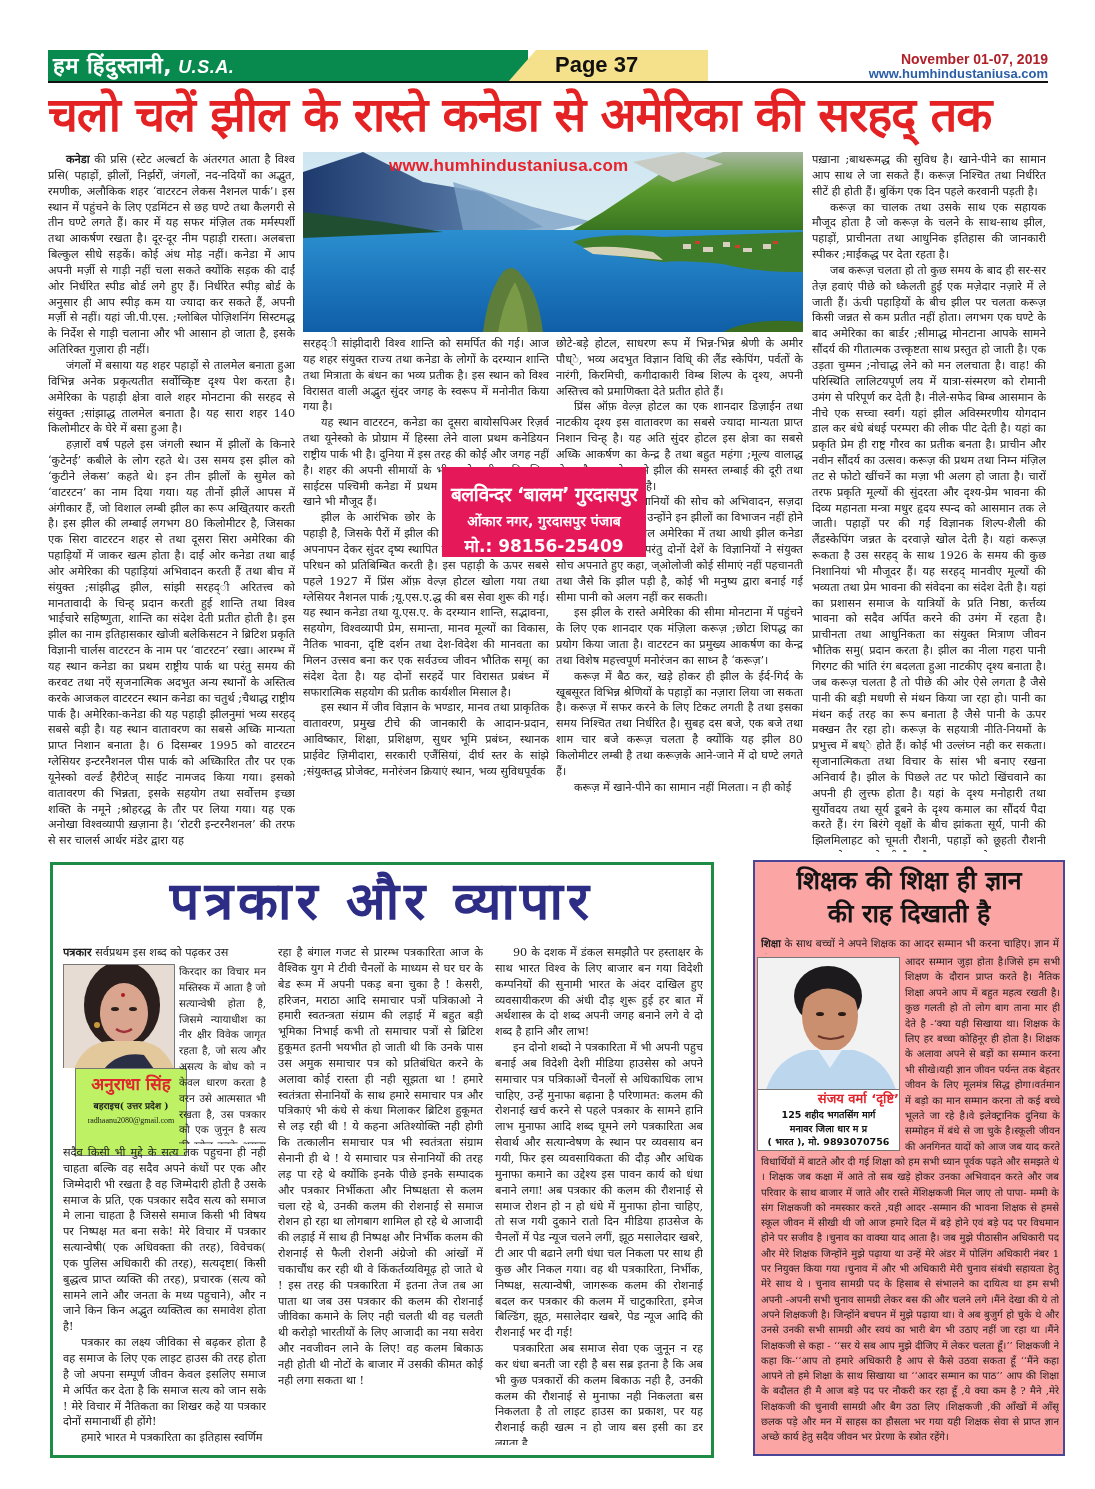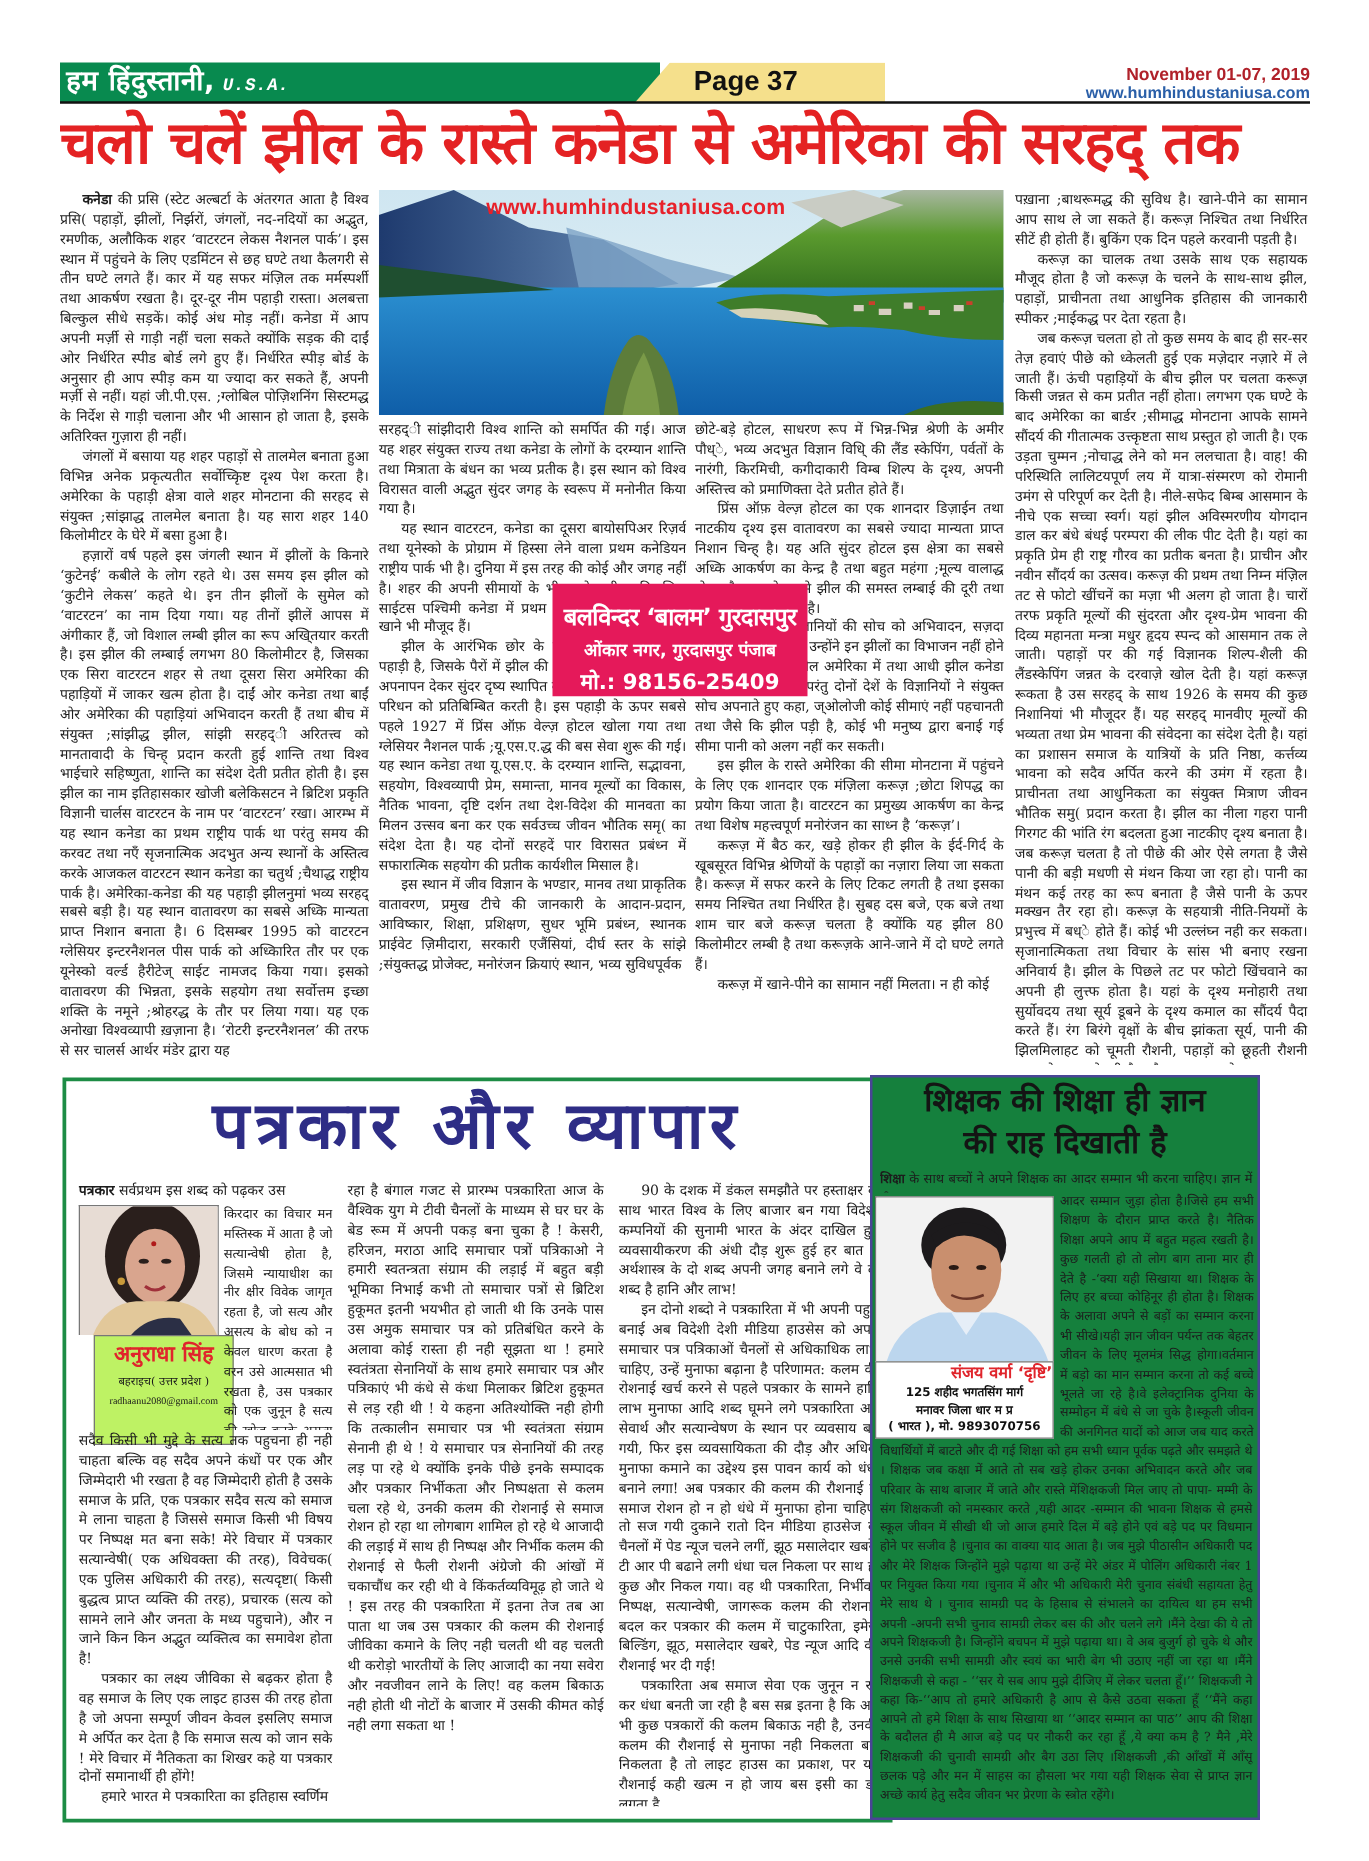--- a/index.html
+++ b/index.html
@@ -3,21 +3,21 @@
 <meta charset="utf-8">
 <style>
   * { box-sizing: border-box; margin: 0; padding: 0; }
   html, body { width: 1095px; height: 1489px; background: #ffffff; overflow: hidden; }
   body { font-family: "DejaVu Serif", serif; color: #1a1a1a; position: relative; }
 
   
   .masthead { position: absolute; left: 48px; top: 50px; width: 1000px; height: 32px; }
   .mast-green { position: absolute; left: 0; top: 0; width: 480px; height: 32px; background: #088a4f; }
   .mast-green .mast-title { position: absolute; left: 5px; top: 2px; color: #fff; font-family: "DejaVu Sans", sans-serif; font-weight: bold; font-size: 22px; line-height: 28px; letter-spacing: 0.5px; }
-  .mast-green .mast-usa { font-family: Liberation Mono, monospace; font-style: italic; font-weight: bold; font-size: 14px; margin-left: 6px; }
+  .mast-green .mast-usa { font-family: Liberation Sans, sans-serif; font-style: italic; font-weight: bold; font-size: 18px; margin-left: 6px; }
   .mast-yellow { position: absolute; left: 460px; top: 0; width: 200px; height: 32px; background: #f5e08c; clip-path: polygon(14% 0, 100% 0, 100% 100%, 0 100%); }
   .mast-page { position: absolute; left: 507px; top: 2px; font-family: "Liberation Sans", sans-serif; font-weight: bold; font-size: 22px; color: #111; }
   .mast-rule { position: absolute; left: 0; top: 31px; width: 1000px; height: 2px; background: #111; }
   .mast-date { position: absolute; right: 0; top: 1px; font-family: "Liberation Sans", sans-serif; font-weight: bold; font-size: 14px; color: #b0212a; text-align: right; }
   .mast-url { position: absolute; right: 0; top: 16px; font-family: "Liberation Sans", sans-serif; font-weight: bold; font-size: 13px; color: #2a5fa8; text-align: right; }
 
   
   .headline { position: absolute; left: 48px; top: 84px; width: 1000px; height: 62px; color: #e42223; font-family: "DejaVu Sans", sans-serif; font-weight: bold; font-size: 47px; line-height: 62px; letter-spacing: -1px; white-space: nowrap; overflow: hidden; }
 
   
@@ -35,25 +35,25 @@
   .author-red .a1 { font-size: 19px; line-height: 30px; padding-top: 12px; white-space: nowrap; letter-spacing: -0.5px; }
   .author-red .a2 { font-size: 14px; line-height: 24px; white-space: nowrap; }
   .author-red .a3 { font-size: 17px; line-height: 26px; }
 
   
   .patrakar { position: absolute; left: 50px; top: 862px; width: 664px; height: 596px; border: 3px solid #1d8c45; }
   .patrakar-title { position: absolute; left: 0; top: 4px; width: 100%; text-align: center; font-family: "DejaVu Sans", sans-serif; font-weight: bold; font-size: 52px; line-height: 64px; color: #2e2d86; letter-spacing: 5px; }
   .pk-photo { position: absolute; left: 10px; top: 99px; width: 112px; height: 104px; overflow: hidden; border: 1px solid #777; border-bottom: none; }
   .pk-caption { position: absolute; left: 22px; top: 203px; width: 112px; height: 88px; border: 1px solid #777; background: #bef264; text-align: center; }
   .pk-name { font-family: "DejaVu Sans", sans-serif; font-weight: bold; color: #e0252c; font-size: 17px; line-height: 30px; }
-  .pk-place { font-size: 9px; font-weight: normal; line-height: 14px; }
+  .pk-place { font-size: 9px; font-weight: bold; line-height: 14px; }
   .pk-email { font-size: 8px; line-height: 16px; font-family: "Liberation Serif", serif; }
 
   
-  .shikshak { position: absolute; left: 696px; top: 860px; width: 312px; height: 596px; background: #15803d; border: 2px solid #4a4596; }
+  .shikshak { position: absolute; left: 753px; top: 860px; width: 312px; height: 596px; background: #fca5a5; border: 2px solid #4a4596; }
   .sh-title { position: absolute; left: 0; top: 2px; width: 100%; text-align: center; font-family: "DejaVu Sans", sans-serif; font-weight: bold; font-size: 25px; line-height: 33px; color: #141414; }
   .sh-photo { position: absolute; left: 2px; top: 95px; width: 143px; height: 132px; overflow: hidden; background: #f3f3f3; border: 1px solid #777; border-bottom: none; }
   .sh-caption { position: absolute; left: 2px; top: 227px; width: 143px; height: 62px; background: #fff; border: 1px solid #777; text-align: center; font-family: "DejaVu Sans", sans-serif; }
   .sh-name { color: #e0252c; font-weight: bold; font-size: 13px; line-height: 18px; text-align: right; }
   .sh-addr { font-size: 9.5px; font-weight: bold; line-height: 13.5px; color: #111; }
 </style>
 </head>
 <body>
 
 <div class="masthead">

